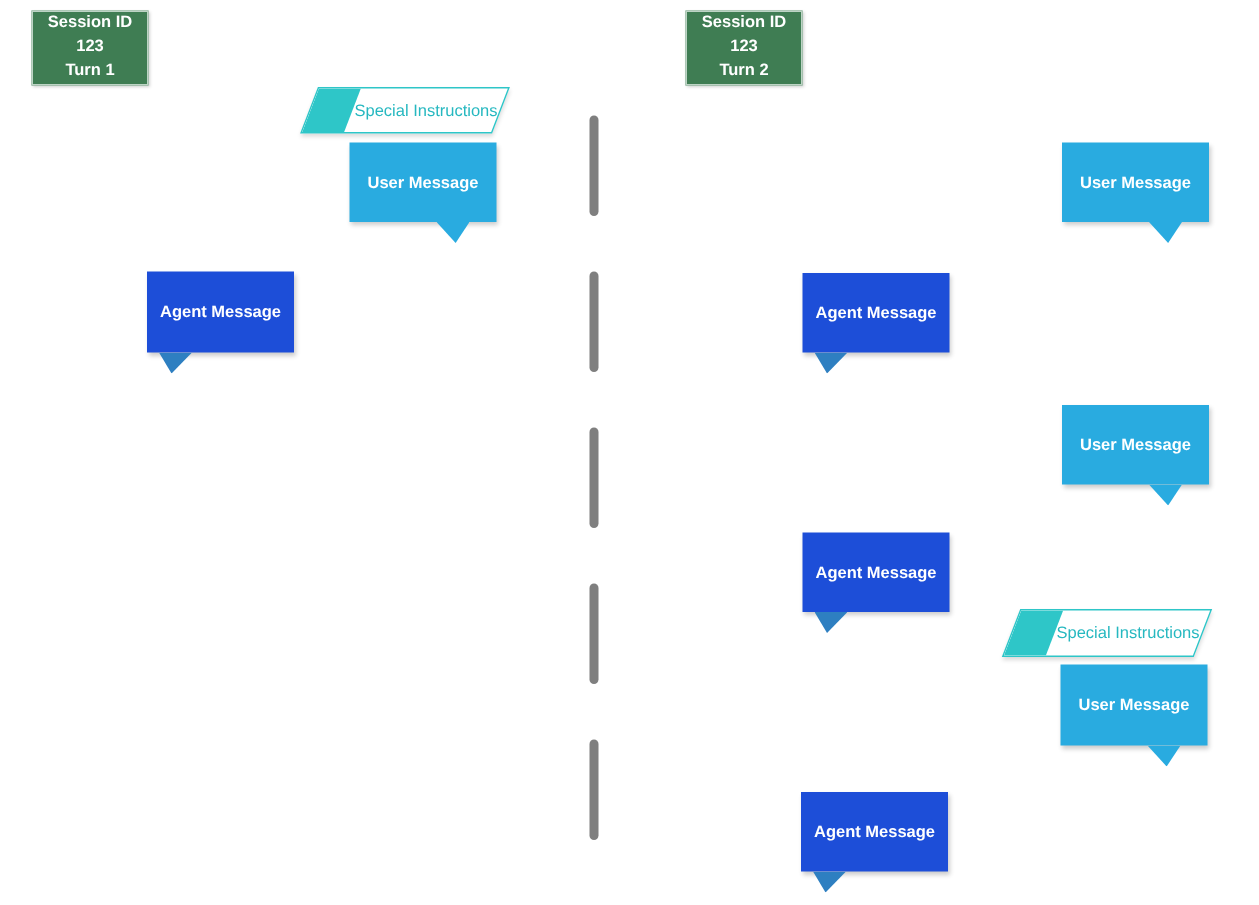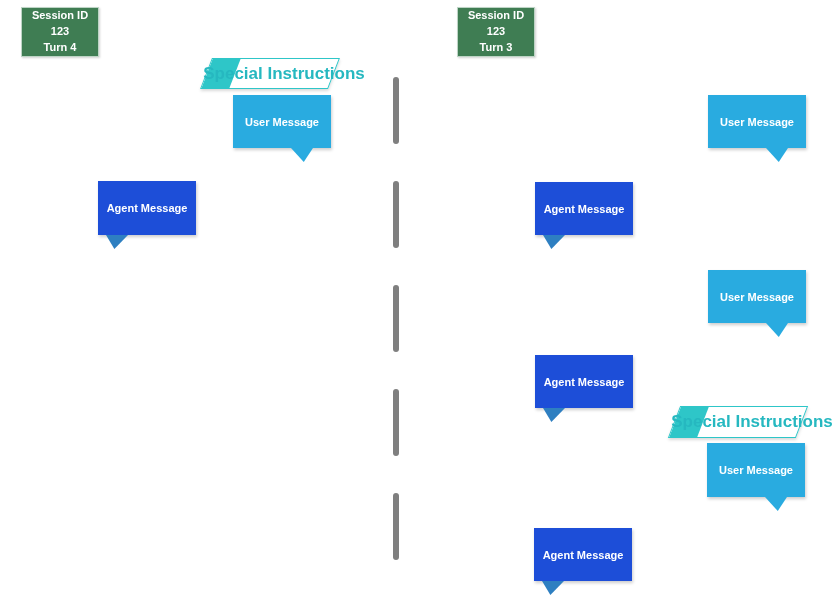--- a/index.html
+++ b/index.html
@@ -86,43 +86,43 @@
     background: #2EC6C8;
   }
   .banner .label {
     position: absolute;
     inset: 0;
     padding-left: 28px;
     display: flex;
     align-items: center;
     justify-content: center;
     color: #26B8C0;
-    font-size: 17px;
-    font-weight: bold;
+    font-size: 11px;
+    font-weight: normal;
     white-space: nowrap;
   }
 
   
   .dash {
     position: absolute;
     left: 393px;
     width: 6px;
     height: 67px;
     background: #7F7F7F;
     border-radius: 3px;
   }
 </style>
 </head>
 <body>
 
 <div class="canvas">
 
   <div class="session-box" style="left:21px; top:7px;">
     <span>Session ID 123</span>
-    <span>Turn 4</span>
+    <span>Turn 1</span>
   </div>
 
   <div class="banner" style="left:206px; top:58px;">
     <div class="shape">
       <div class="accent"></div>
     </div>
     <div class="label">Special Instructions</div>
   </div>
 
   <div class="bubble user" style="left:233px; top:95px;">
@@ -138,21 +138,21 @@
   <div>
     <div class="dash" style="top:77px;"></div>
     <div class="dash" style="top:181px;"></div>
     <div class="dash" style="top:285px;"></div>
     <div class="dash" style="top:389px;"></div>
     <div class="dash" style="top:493px;"></div>
   </div>
 
   <div class="session-box" style="left:457px; top:7px;">
     <span>Session ID 123</span>
-    <span>Turn 3</span>
+    <span>Turn 2</span>
   </div>
 
   <div class="bubble user" style="left:708px; top:95px;">
     <span>User Message</span>
     <div class="tail"></div>
   </div>
 
   <div class="bubble agent" style="left:535px; top:182px;">
     <span>Agent Message</span>
     <div class="tail"></div>

